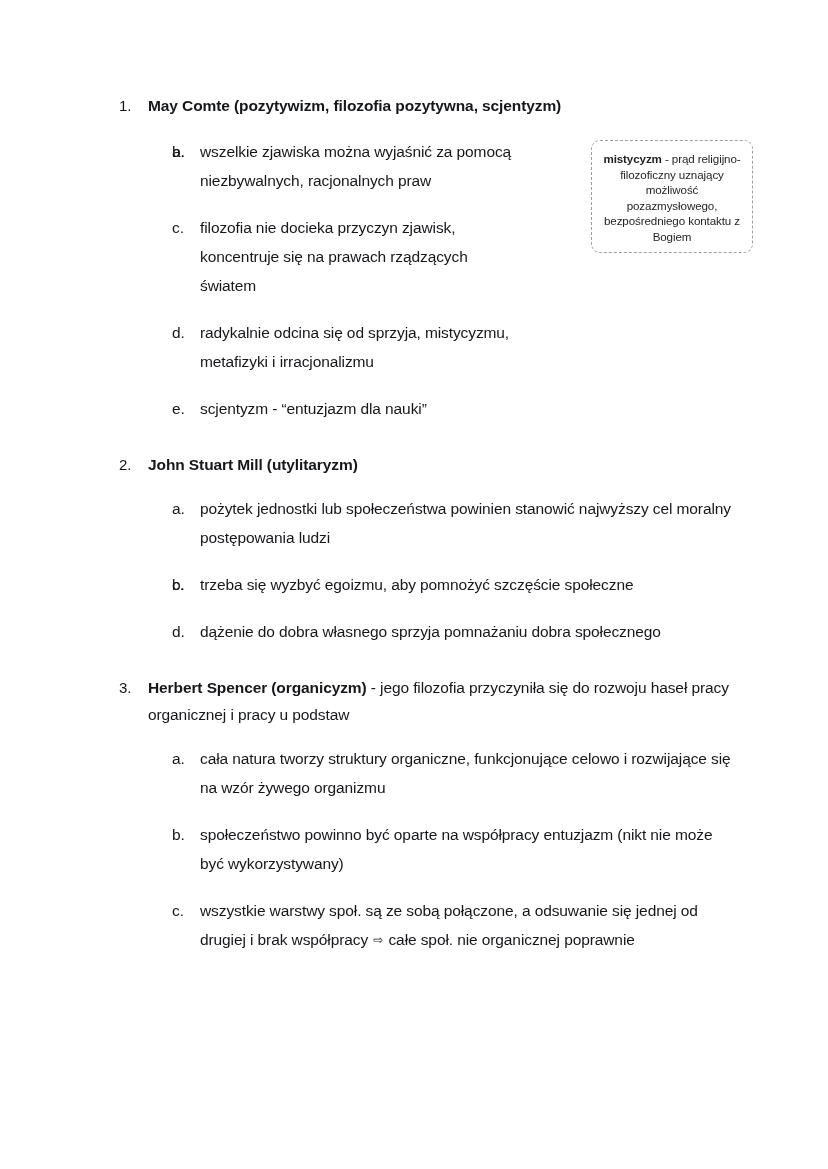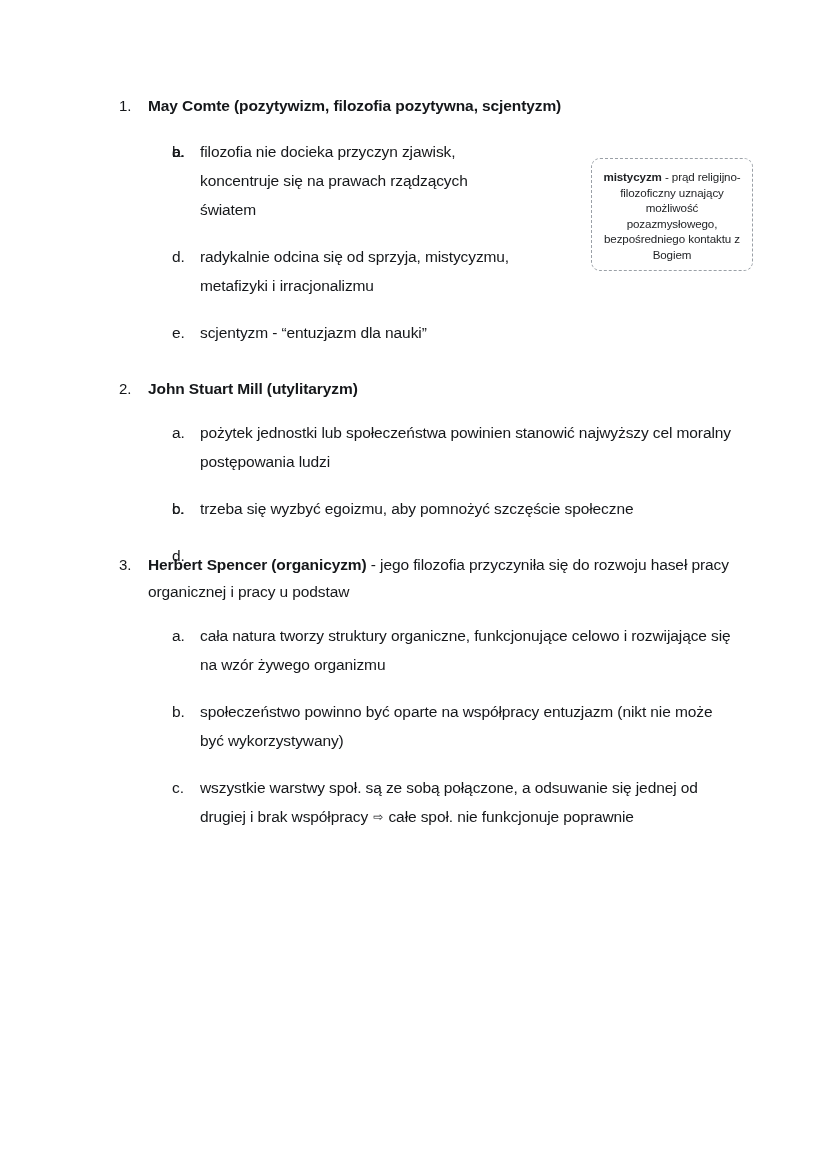--- a/index.html
+++ b/index.html
@@ -100,21 +100,21 @@
     line-height: 15.6px;
     color: #1d1f22;
     padding: 10px 9px;
     letter-spacing: -0.1px;
   }
   .defbox b {
     font-weight: 700;
   }
   #defbox-mistycyzm {
     left: 591px;
-    top: 158px;
+    top: 140px;
     width: 162px;
     height: 113px;
   }
   #defbox-metafizyka {
     left: 591px;
     top: 282px;
     width: 162px;
     height: 102px;
   }
 
@@ -135,20 +135,21 @@
       <div class="num-item">
         <span class="num-marker">1.</span>
         <span>May Comte (pozytywizm, filozofia pozytywna, scjentyzm)</span><span class="reg"></span>
       </div>
       <div class="sub-list">
         <div class="sub-item narrow">
           <span class="sub-marker">a.</span>
         </div>
         <div class="sub-item narrow">
           <span class="sub-marker">b.</span>
+          <span>wszelkie zjawiska można wyjaśnić za pomocą niezbywalnych, racjonalnych praw</span>
         </div>
         <div class="sub-item narrow">
           <span class="sub-marker">c.</span>
           <span>filozofia nie docieka przyczyn zjawisk, koncentruje się na prawach rządzących światem</span>
         </div>
         <div class="sub-item narrow">
           <span class="sub-marker">d.</span>
           <span>radykalnie odcina się od sprzyja, mistycyzmu, metafizyki i irracjonalizmu</span>
         </div>
         <div class="sub-item narrow">
@@ -172,20 +173,21 @@
         </div>
         <div class="sub-item wide">
           <span class="sub-marker">b.</span>
         </div>
         <div class="sub-item wide">
           <span class="sub-marker">c.</span>
           <span>trzeba się wyzbyć egoizmu, aby pomnożyć szczęście społeczne</span>
         </div>
         <div class="sub-item wide">
           <span class="sub-marker">d.</span>
+          <span>dążenie do dobra własnego sprzyja pomnażaniu dobra społecznego</span>
         </div>
       </div>
     </div>
 
     <div class="gap-after-section"></div>
 
     <div class="section">
       <div class="num-item">
         <span class="num-marker">3.</span>
         <span>Herbert Spencer (organicyzm)</span><span class="reg"> - jego filozofia przyczyniła się do rozwoju haseł pracy organicznej i pracy u podstaw</span>
@@ -194,21 +196,21 @@
         <div class="sub-item wide">
           <span class="sub-marker">a.</span>
           <span>cała natura tworzy struktury organiczne, funkcjonujące celowo i rozwijające się na wzór żywego organizmu</span>
         </div>
         <div class="sub-item wide">
           <span class="sub-marker">b.</span>
           <span>społeczeństwo powinno być oparte na współpracy entuzjazm (nikt nie może być wykorzystywany)</span>
         </div>
         <div class="sub-item wide">
           <span class="sub-marker">c.</span>
-          <span>wszystkie warstwy społ. są ze sobą połączone, a odsuwanie się jednej od drugiej i brak współpracy </span><span class="arrow-glyph">⇨</span><span> całe społ. nie funkcjonuje poprawnie</span>
+          <span>wszystkie warstwy społ. są ze sobą połączone, a odsuwanie się jednej od drugiej i brak współpracy </span><span class="arrow-glyph">⇨</span><span> całe społ. nie organicznej poprawnie</span>
         </div>
       </div>
     </div>
 
   </div>
 
   <div class="defbox" id="defbox-mistycyzm">
     <b>mistycyzm</b><span> - </span><span>prąd religijno-filozoficzny uznający możliwość pozazmysłowego, bezpośredniego kontaktu z Bogiem</span>
   </div>
 

